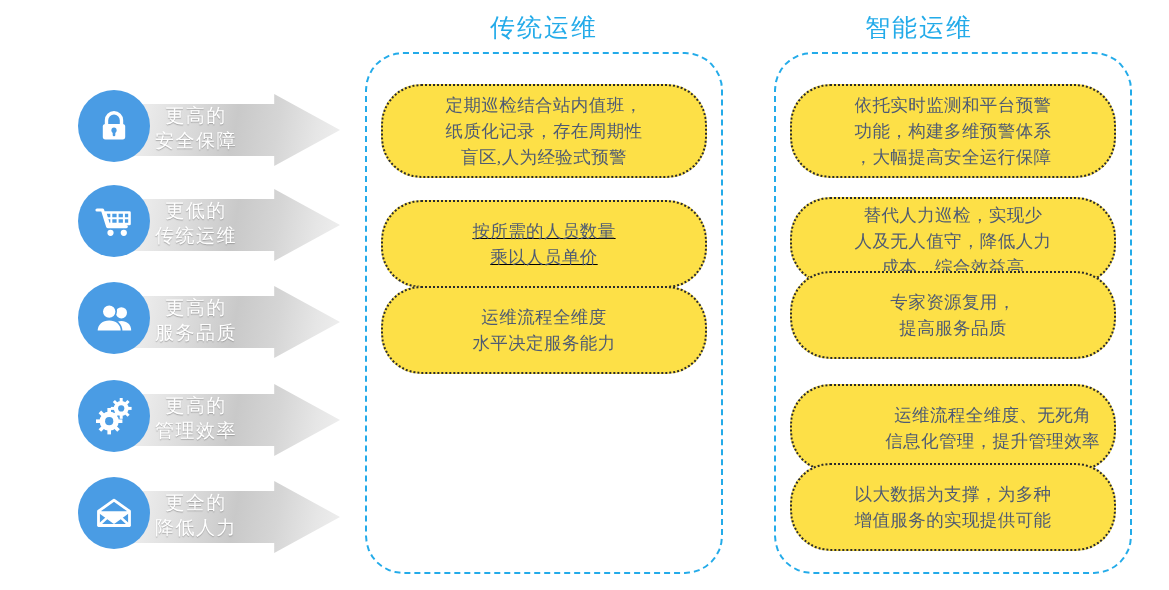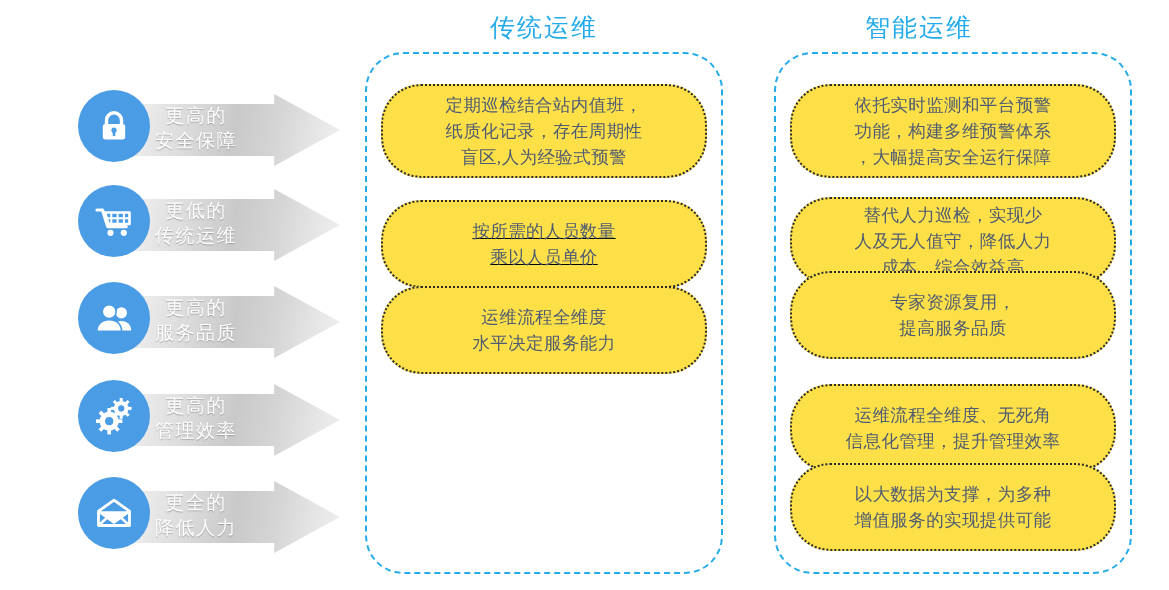--- a/index.html
+++ b/index.html
@@ -264,21 +264,21 @@
     </div>
     <div class="card" style="top:134px; height:88px;margin-top:9px;">
       <div class="card-text">替代人力巡检，实现少
 人及无人值守，降低人力
 成本，综合效益高</div>
     </div>
     <div class="card" style="top:217px; height:88px;align-items:center;">
       <div class="card-text">专家资源复用，
 提高服务品质</div>
     </div>
-    <div class="card" style="top:330px; height:88px;">
+    <div class="card" style="top:330px; height:88px;justify-content:flex-end;">
       <div class="card-text">运维流程全维度、无死角
 信息化管理，提升管理效率</div>
     </div>
     <div class="card" style="top:409px; height:88px;">
       <div class="card-text">以大数据为支撑，为多种
 增值服务的实现提供可能</div>
     </div>
   </div>
 
 </div>

